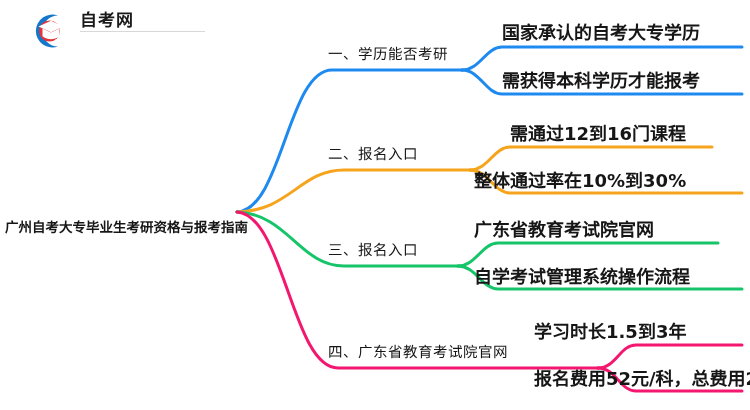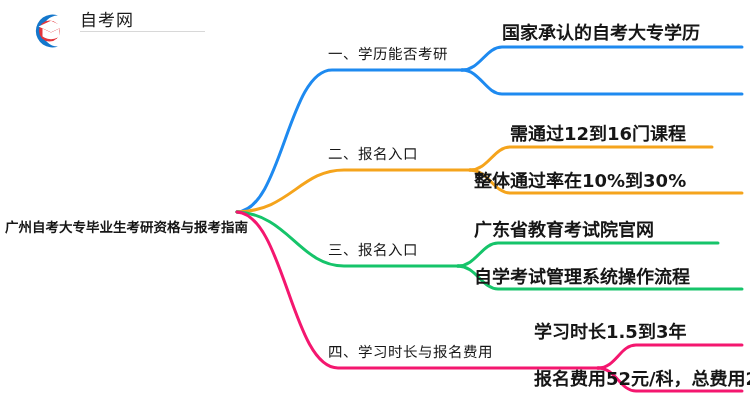--- a/index.html
+++ b/index.html
@@ -35,21 +35,21 @@
   }
   #logo-text-wrap {
     position: absolute;
     left: 52px;
     top: 2px;
     width: 125px;
   }
   .logo-cn {
     font-family: "DejaVu Sans", "Liberation Sans", sans-serif;
     font-size: 17px;
-    font-weight: normal;
+    font-weight: bold;
     color: #1a1a1a;
     letter-spacing: 1px;
     line-height: 20px;
     border-bottom: 1px solid #d8d8d8;
     padding-bottom: 1px;
     display: block;
   }
   .logo-url {
     font-family: "Liberation Sans", sans-serif;
     font-size: 9.5px;
@@ -130,26 +130,27 @@
 
     <path d="M237,212 C284,215 292,368 338,368 L598,368" stroke="#F4176F" stroke-width="3"></path>
     <path d="M598,368 C616,368 620,345 636,345 L742,345" stroke="#F4176F" stroke-width="3"></path>
     <path d="M598,368 C616,368 620,391 636,391 L742,391" stroke="#F4176F" stroke-width="3"></path>
   </svg>
 
   <div class="node-text" id="root-title">广州自考大专毕业生考研资格与报考指南</div>
 
   <div class="node-text branch-label" style="left:328px; top:42px;">一、学历能否考研</div>
   <div class="node-text leaf-label" style="left:502px; top:18px;">国家承认的自考大专学历</div>
+  <div class="node-text leaf-label" style="left:502px; top:66px;">需获得本科学历才能报考</div>
 
   <div class="node-text branch-label" style="left:328px; top:142px;">二、报名入口</div>
   <div class="node-text leaf-label" style="left:510px; top:119px;">需通过12到16门课程</div>
   <div class="node-text leaf-label" style="left:474px; top:166px;">整体通过率在10%到30%</div>
 
   <div class="node-text branch-label" style="left:328px; top:238px;">三、报名入口</div>
   <div class="node-text leaf-label" style="left:474px; top:215px;">广东省教育考试院官网</div>
   <div class="node-text leaf-label" style="left:474px; top:262px;">自学考试管理系统操作流程</div>
 
-  <div class="node-text branch-label" style="left:328px; top:340px;">四、学习时长与报名费用</div>
+  <div class="node-text branch-label" style="left:328px; top:340px;">四、广东省教育考试院官网</div>
   <div class="node-text leaf-label" style="left:534px; top:317px;">学习时长1.5到3年</div>
   <div class="node-text leaf-label" style="left:534px; top:364px;">报名费用52元/科，总费用200-400元</div>
 
 </div>
 
 </body></html>

